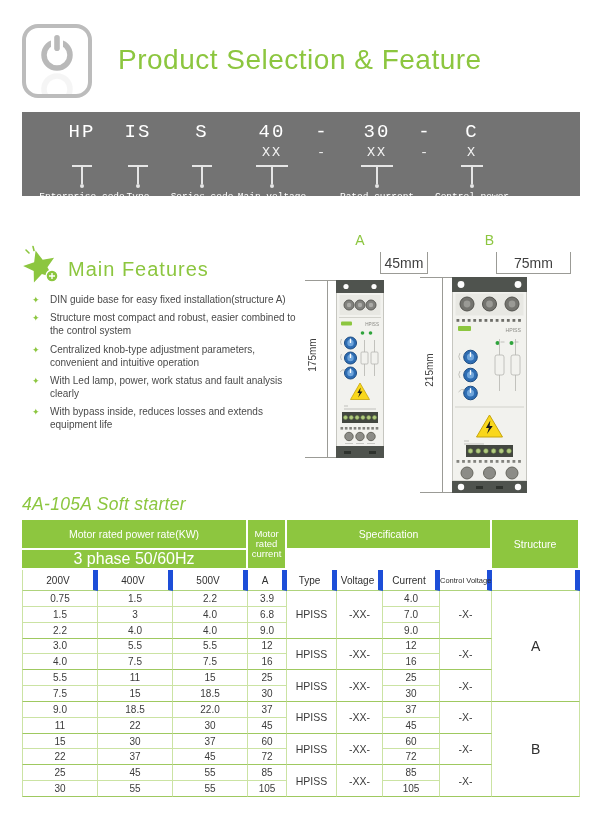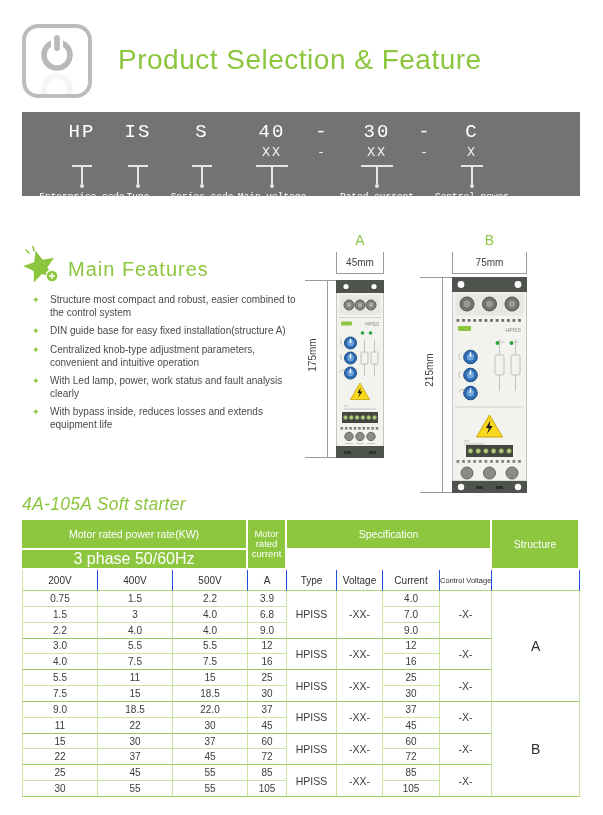--- a/index.html
+++ b/index.html
@@ -24,35 +24,35 @@
   
   .star-wrap { position:absolute; left:16px; top:243px; }
   .features-heading { position:absolute; left:68px; top:258px; font-size:20px; color:#8CC63F; letter-spacing:1px; }
   .features-list { position:absolute; left:24px; top:294px; width:282px; list-style:none; }
   .features-list li { position:relative; padding-left:26px; font-size:10px; line-height:12.9px; color:#4A4A4A; margin-bottom:5.5px; }
   .features-list li::before { content:"\2726"; position:absolute; left:8px; top:0; color:#8CC63F; font-size:9px; }
 
   
   .struct-label { position:absolute; top:232px; text-align:center; color:#8CC63F; font-size:14px; }
   .wdim { position:absolute; top:252px; height:22px; border-left:1px solid #9B9B96; border-right:1px solid #9B9B96; border-bottom:1px solid #9B9B96;
-          display:flex; align-items:center; justify-content:center; font-size:10px; color:#3F3F3F; background:#fff; }
+          display:flex; align-items:center; justify-content:center; font-size:14px; color:#3F3F3F; background:#fff;margin-left:44px; }
   .vline { position:absolute; width:0; border-left:1px solid #9B9B96; }
   .htick { position:absolute; height:0; border-top:1px solid #9B9B96; }
   .hdim-text { position:absolute; width:64px; height:12px; transform:rotate(-90deg); font-size:10px; color:#3F3F3F; text-align:center; line-height:12px; }
   .device { position:absolute; }
 
   
   .table-heading { position:absolute; left:22px; top:494px; font-size:17.5px; color:#8CC63F; letter-spacing:0.3px;font-style:italic; }
   .spec-table { position:absolute; left:22px; top:520px; width:558px; border-collapse:separate; border-spacing:0; table-layout:fixed; }
   .spec-table th { background:#8DC63F; color:#fff; font-weight:400; border-right:2px solid #fff; border-bottom:2px solid #fff; text-align:center; }
   .h1 th { height:30px; font-size:10.5px; }
   .h1 th.th-current { font-size:9.5px; line-height:1.08; }
   .h2 th { height:18px; font-size:16px; }
   .h3 td { height:21px; font-size:10px; color:#2F2F2F; text-align:center;
-           border-right:1px solid #1d4ed8; border-bottom:1px solid #AFD37C; background:#fff; }
+           border-right:5px solid #1d4ed8; border-bottom:1px solid #AFD37C; background:#fff; }
   .h3 td.small { font-size:7.5px; white-space:nowrap; }
   .h3 td:first-child { border-left:1px solid #CBE3A3; }
   .spec-table tbody td { height:15.85px; font-size:10px; color:#3B3B3B; text-align:center;
            border-right:1px solid #CBE3A3; border-bottom:1px solid #CBE3A3; }
   .spec-table tbody td:first-child { border-left:1px solid #CBE3A3; }
   .spec-table tbody tr.group-end td { border-bottom:1px solid #9FC960; }
   .spec-table tbody td.span-cell { font-size:10.5px; border-bottom:1px solid #9FC960; }
   .spec-table tbody td.structure-cell { font-size:14px; color:#2F2F2F; border-bottom:1px solid #9FC960; }
 </style>
 </head>
@@ -108,22 +108,22 @@
       <g transform="rotate(-15 24 24)">
         <path d="M24 7 L28.4 17.8 L40 18.6 L31.1 26.2 L33.9 37.5 L24 31.3 L14.1 37.5 L16.9 26.2 L8 18.6 L19.6 17.8 Z" fill="#8CC63F"></path>
       </g>
       <path d="M10 7 l3 3 M17 3.5 l1 4" stroke="#8CC63F" stroke-width="1.6" stroke-linecap="round" fill="none"></path>
       <circle cx="36" cy="33" r="6" fill="#8CC63F" stroke="#FFFFFF" stroke-width="1.4"></circle>
       <path d="M36 30 v6 M33 33 h6" stroke="#FFFFFF" stroke-width="1.4"></path>
     </svg>
   </div>
   <div class="features-heading">Main Features</div>
   <ul class="features-list">
+    <li>DIN guide base for easy fixed installation(structure A)</li>
     <li>Structure most compact and robust, easier combined to the control system</li>
-    <li>DIN guide base for easy fixed installation(structure A)</li>
     <li>Centralized knob-type adjustment parameters, convenient and intuitive operation</li>
     <li>With Led lamp, power, work status and fault analysis clearly</li>
     <li>With bypass inside, reduces losses and extends equipment life</li>
   </ul>
 
   <div class="struct-label" style="left:336px;width:48px">A</div>
   <div class="wdim" style="left:336px;width:48px">
       <span>45mm</span>
     </div>
   <div class="vline" style="left:327px;top:280px;height:178px"></div>

